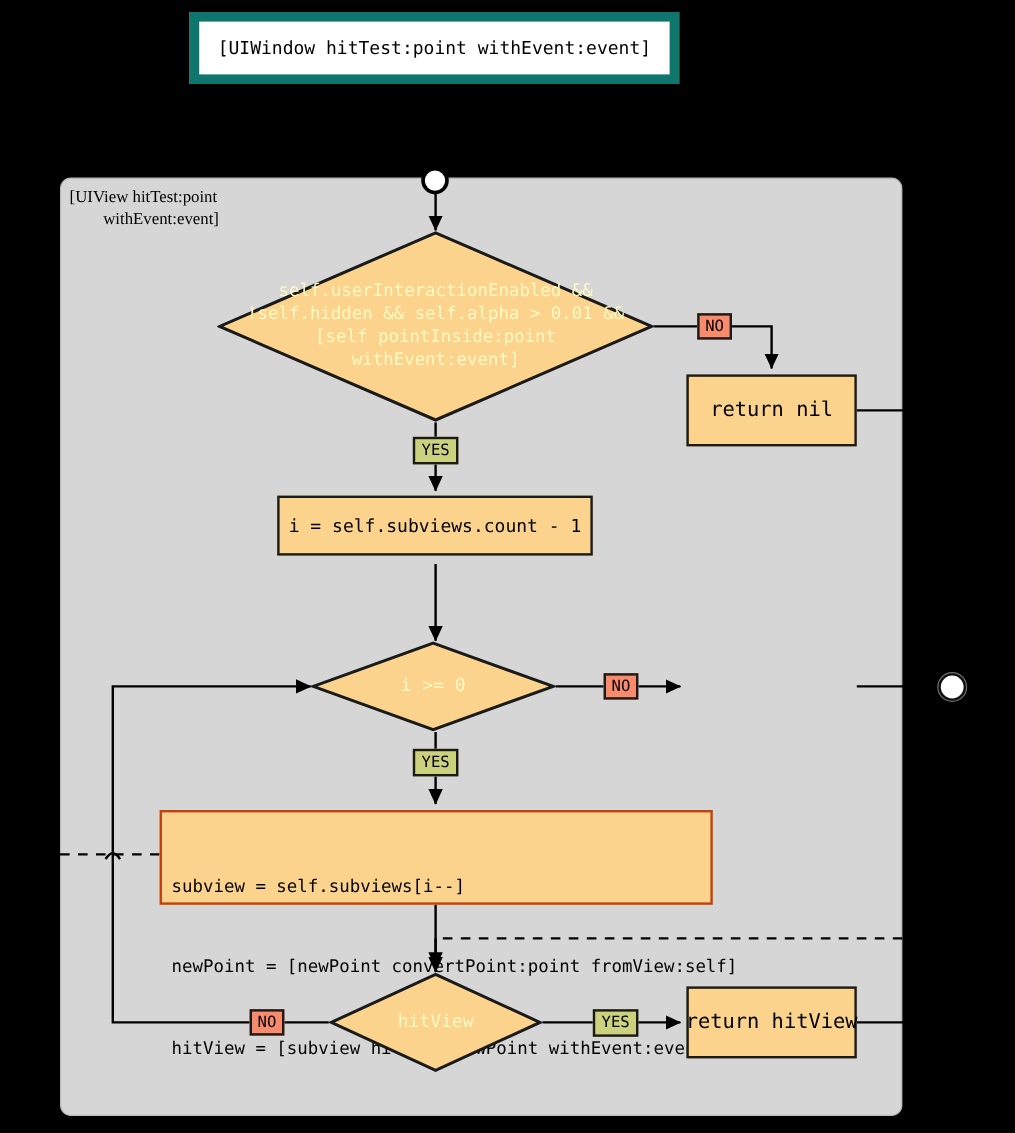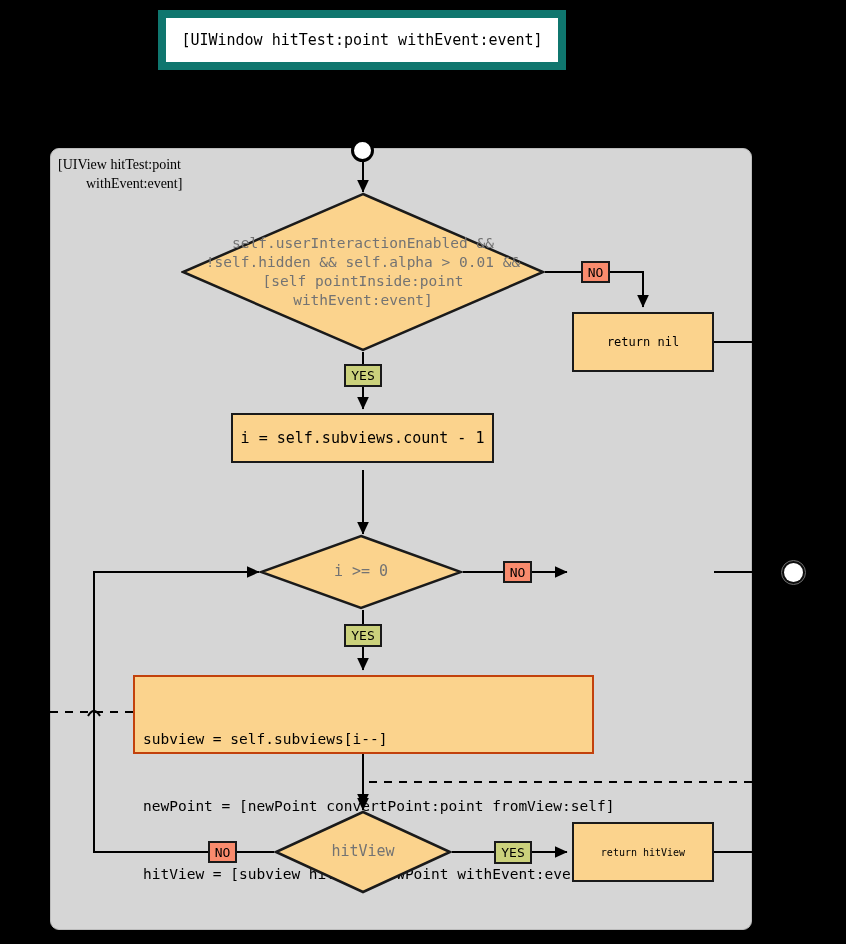--- a/index.html
+++ b/index.html
@@ -48,21 +48,21 @@
   .proc {
     background: #fbd38d;
     border: 2px solid #1a1a1a;
   }
 
   .diamond-wrap { position: absolute; }
   .diamond-wrap svg { position: absolute; left: 0; top: 0; }
   .diamond-label {
     position: absolute; left: 0; top: 0; width: 100%; height: 100%;
     display: flex; align-items: center; justify-content: center;
-    text-align: center; color: #737373; white-space: pre; line-height: 1.32;
+    text-align: center; color: #fef9c3; white-space: pre; line-height: 1.32;
     pointer-events: none;
   }
 
   .edge-label {
     position: absolute;
     border: 2px solid #1a1a1a;
     display: flex; align-items: center; justify-content: center;
     color: #000; line-height: 1;
   }
   .edge-label.no  { background: #f98b6d; }
@@ -162,21 +162,21 @@
       <polygon points="182,2 362,80 182,158 2,80" fill="#fbd38d" stroke="#1a1a1a" stroke-width="2.5"></polygon>
     </svg>
     <div class="diamond-label" style="font-size:14.5px;">self.userInteractionEnabled &amp;&amp;
 !self.hidden &amp;&amp; self.alpha &gt; 0.01 &amp;&amp;
 [self pointInside:point
 withEvent:event]</div>
   </div>
 
   <div class="edge-label no" style="left:581px; top:261px; width:29px; height:22px; font-size:13px;">NO</div>
 
-  <div class="node proc" style="left:572px; top:312px; width:142px; height:60px; font-size:12px;">
+  <div class="node proc" style="left:572px; top:312px; width:142px; height:60px; font-size:17px;">
     <span>return nil</span>
   </div>
 
   <div class="edge-label yes" style="left:344px; top:364px; width:38px; height:23px; font-size:13px;">YES</div>
 
   <div class="node proc" style="left:231px; top:413px; width:263px; height:50px; font-size:15px;">
     <span>i = self.subviews.count - 1</span>
   </div>
 
   <div class="diamond-wrap" style="left:259px; top:534px; width:204px; height:76px;">
@@ -203,21 +203,21 @@
     <svg width="178" height="84">
       <polygon points="89,2 176,42 89,82 2,42" fill="#fbd38d" stroke="#1a1a1a" stroke-width="2.5"></polygon>
     </svg>
     <div class="diamond-label" style="font-size:15px;">hitView</div>
   </div>
 
   <div class="edge-label no" style="left:208px; top:841px; width:29px; height:22px; font-size:13px;">NO</div>
 
   <div class="edge-label yes" style="left:494px; top:841px; width:38px; height:23px; font-size:13px;">YES</div>
 
-  <div class="node proc" style="left:572px; top:822px; width:142px; height:60px; font-size:10px;">
+  <div class="node proc" style="left:572px; top:822px; width:142px; height:60px; font-size:17px;">
     <span>return hitView</span>
   </div>
 
   <div class="end-node" style="left:781px; top:560px; width:25px; height:25px;">
     <div class="inner" style="width:19px; height:19px;"></div>
   </div>
 
 </div>
 
 </body></html>

